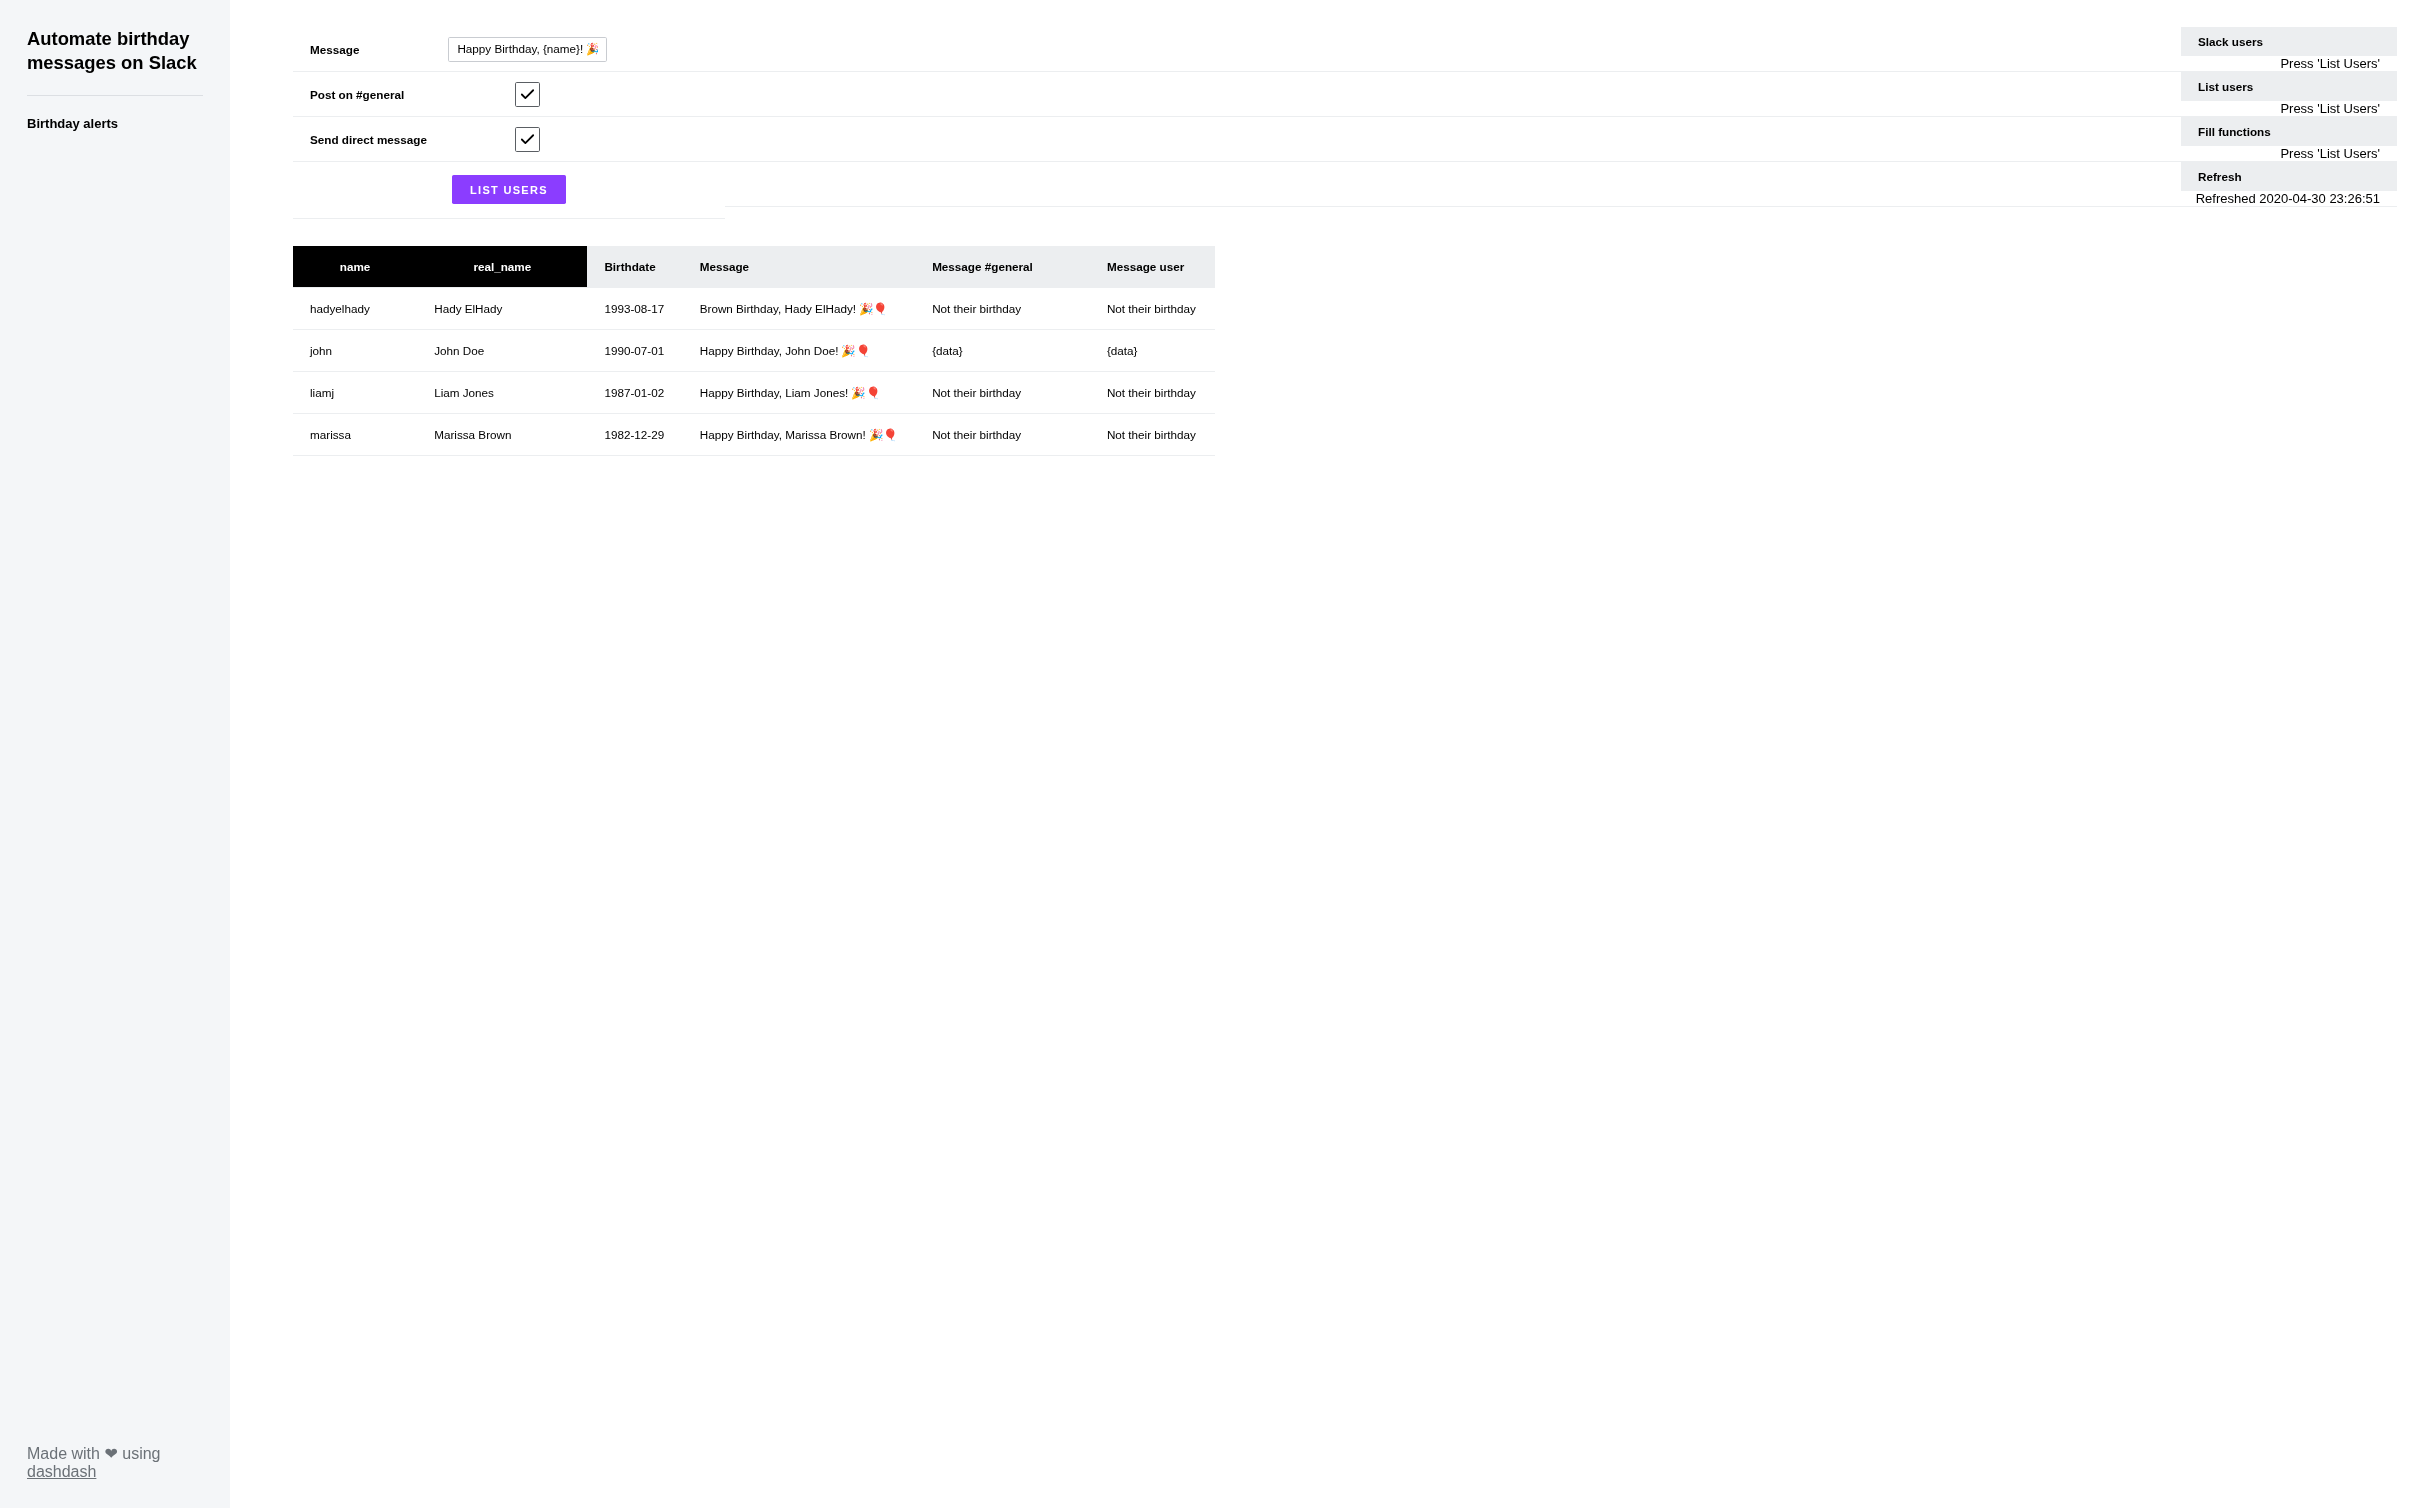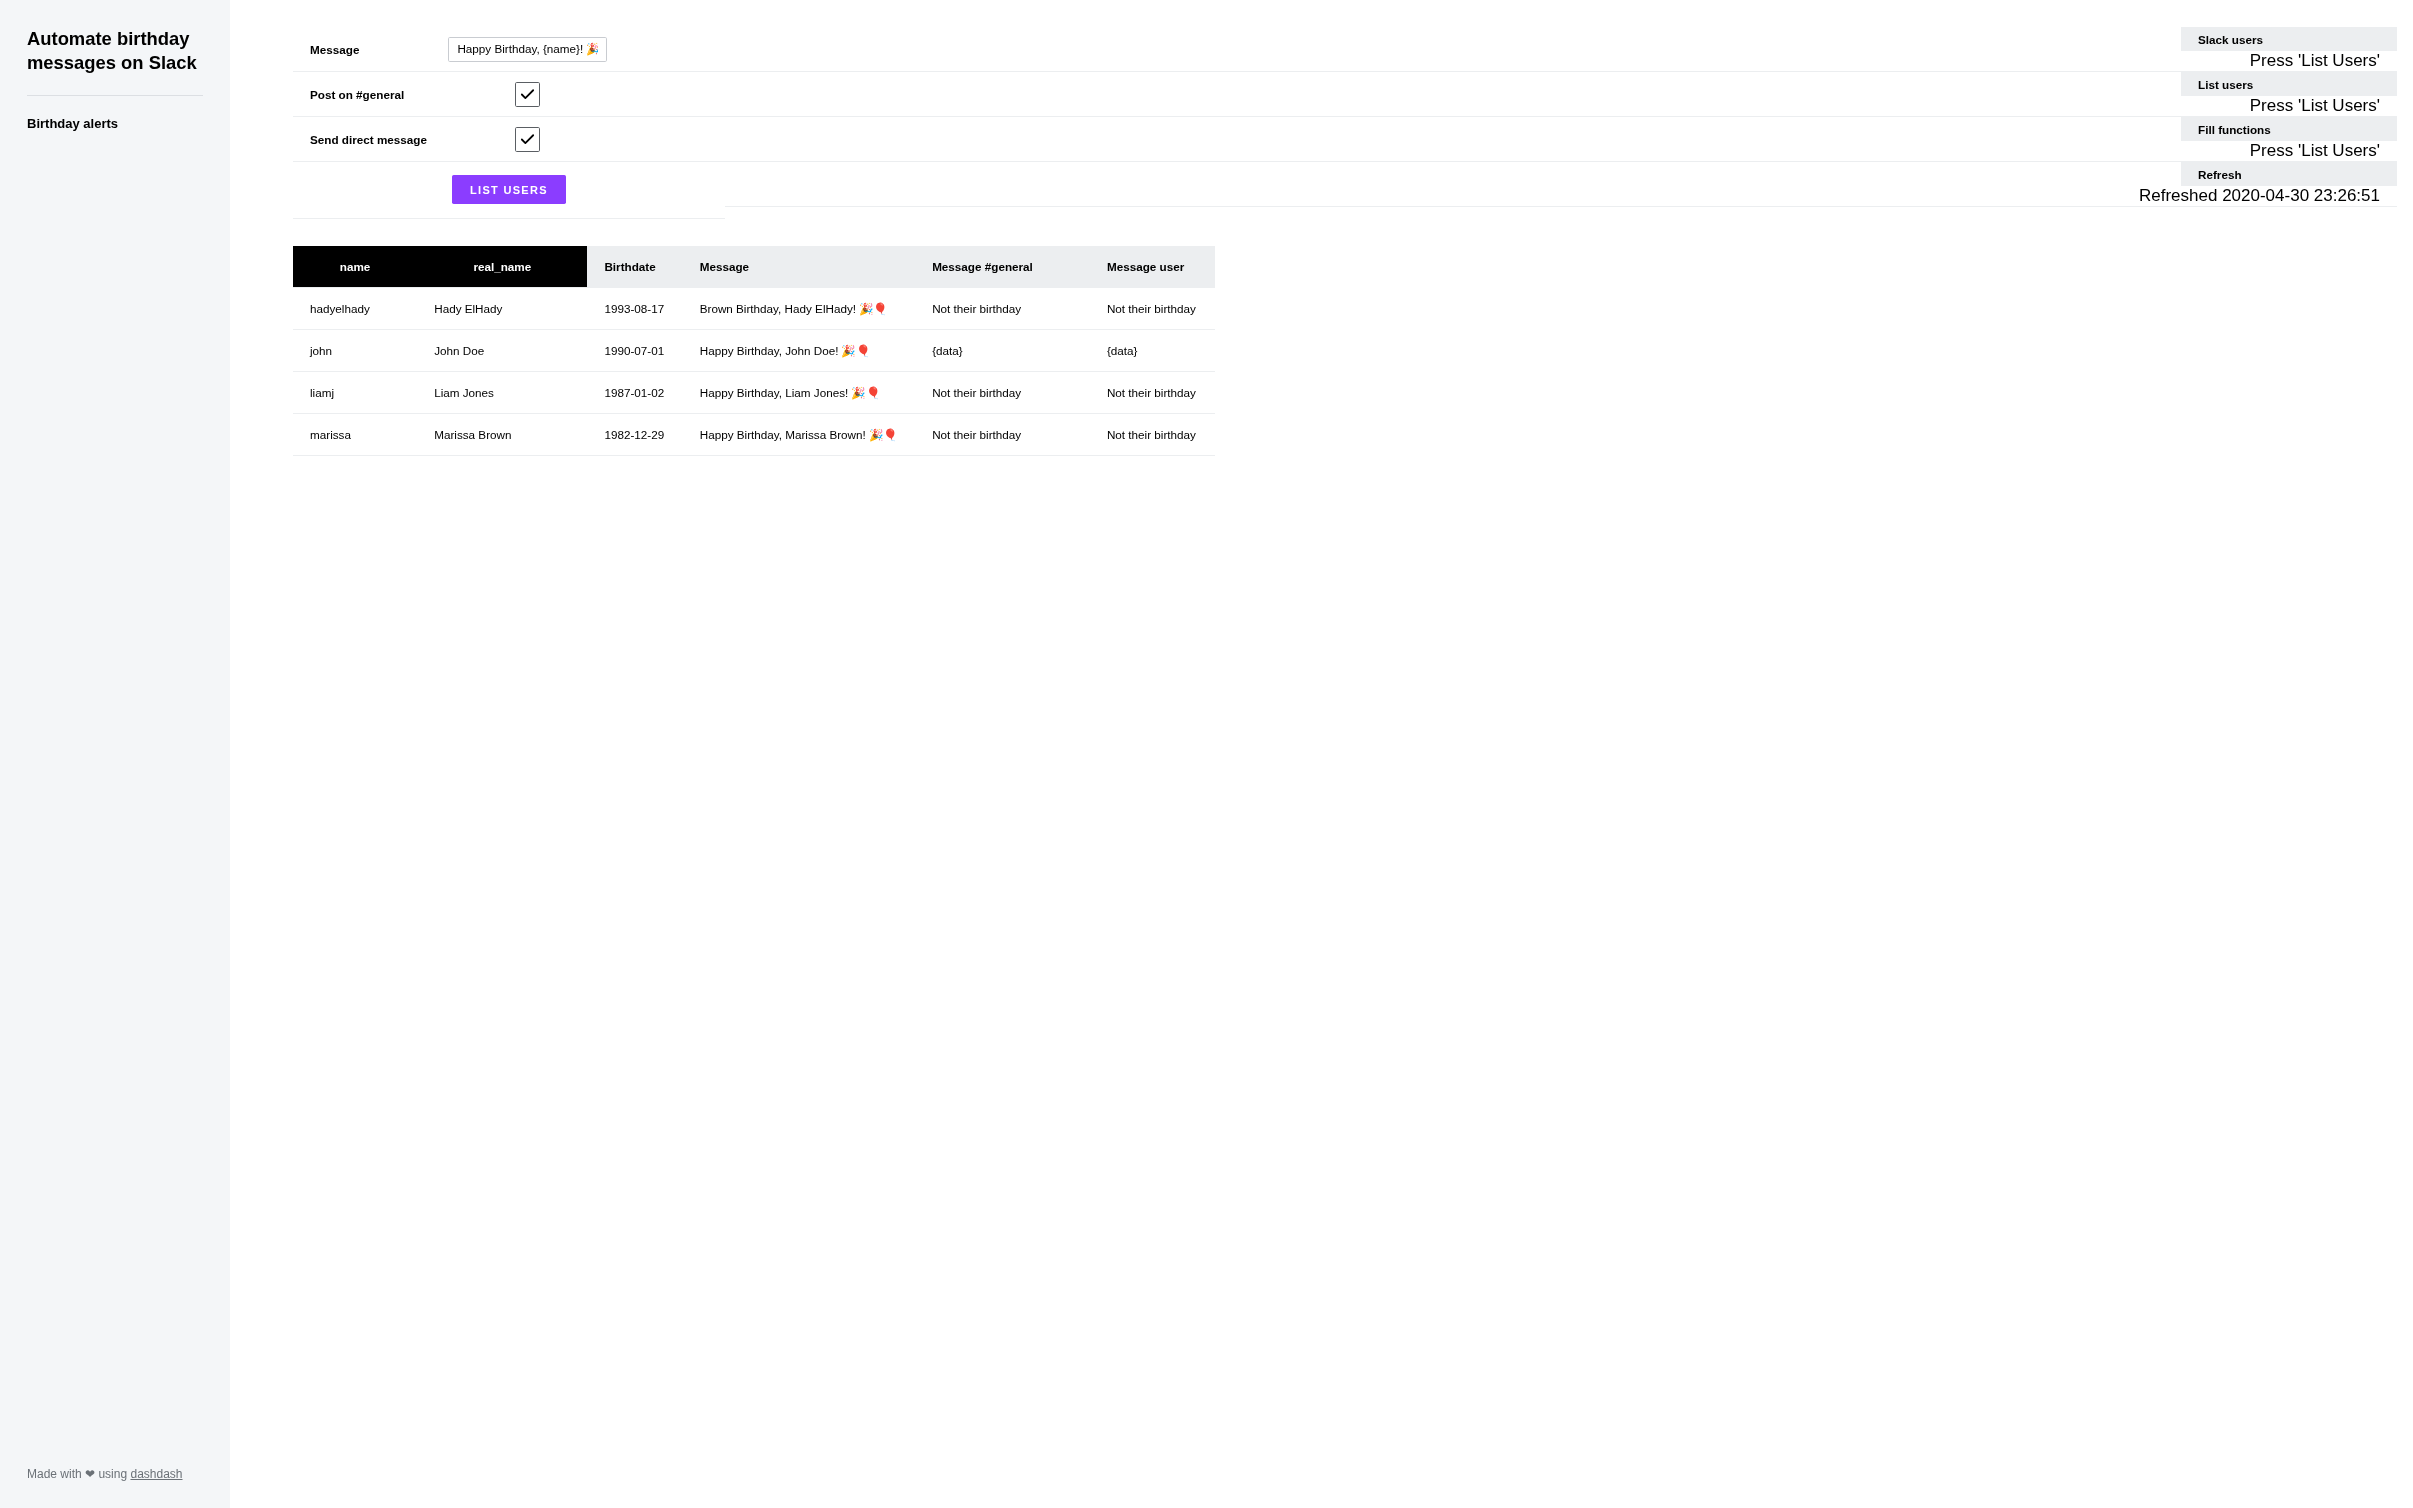--- a/index.html
+++ b/index.html
@@ -28,21 +28,21 @@
 .sidebar-divider {
   border: none;
   border-top: 0.8px solid #dcdfe3;
   margin-bottom: 20px;
 }
 .sidebar-item {
   font-size: 13px;
   font-weight: 600;
 }
 .sidebar-footer {
-  font-size: 12px;
+  font-size: 16px;
   color: #6b7177;
 }
 .sidebar-footer a { color: #6b7177; text-decoration: underline; }
 .heart { display:inline-block; }
 
 .main {
   flex: 1;
   padding: 27px 16px 27px 27px;
   overflow-x: hidden;
 }
@@ -118,21 +118,21 @@
   background: #eceef0;
   font-weight: 700;
   font-size: 11.7px;
   width: 216px;
   height: 100%;
   display: flex;
   align-items: center;
   padding: 0 17px;
 }
 .status-value {
-  font-size: 17px;
+  font-size: 13px;
   padding: 0 17px;
 }
 
 .data-table-wrap {
   overflow-x: auto;
 }
 .data-table {
   border-collapse: collapse;
   width: 922px;
   min-width: 922px;

